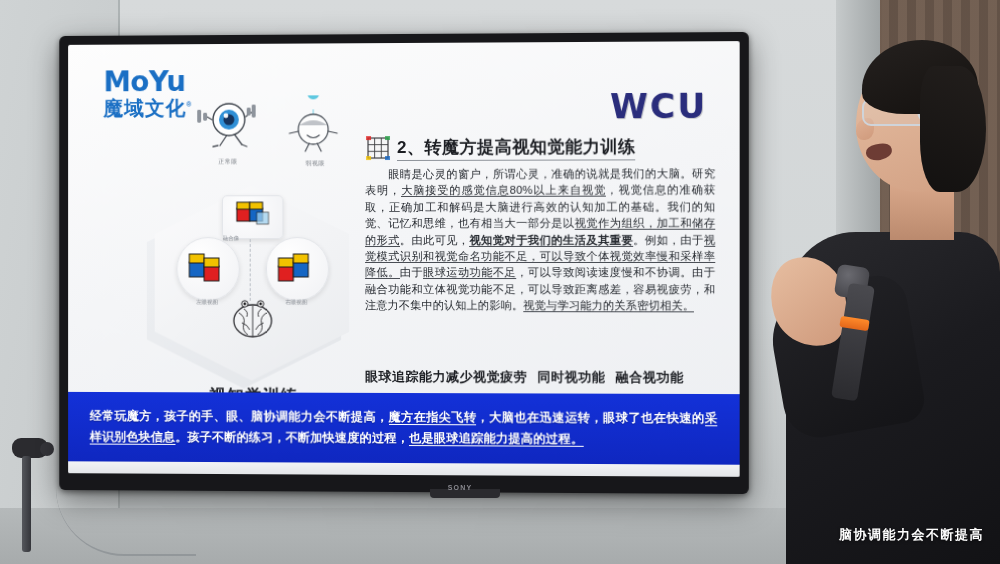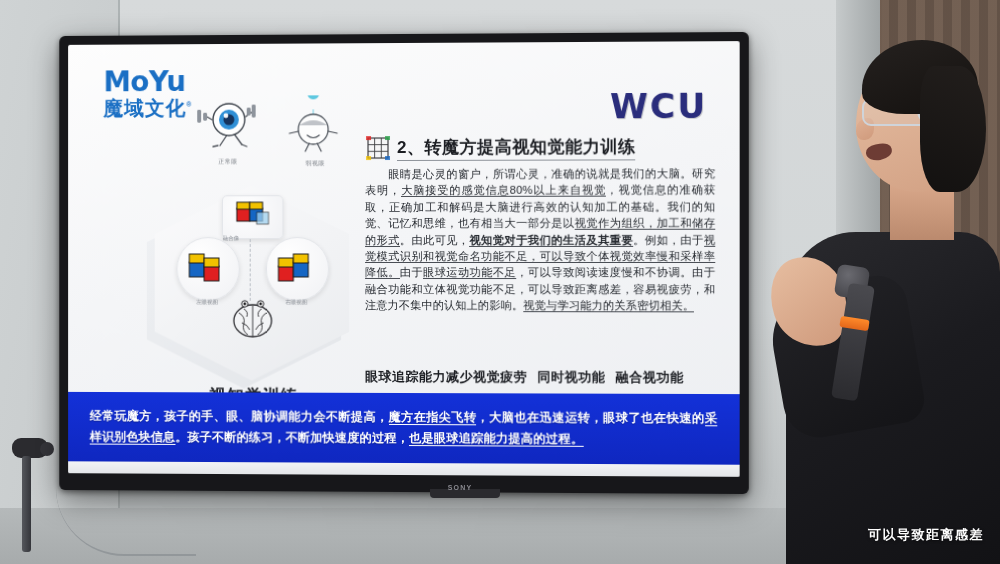--- a/index.html
+++ b/index.html
@@ -349,15 +349,15 @@
     <div class="ear"></div>
     <div class="hair"></div>
     <div class="hair-b"></div>
     <div class="arm"></div>
     <div class="hand"></div>
     <div class="mic-head"></div>
     <div class="mic"></div>
     <div class="mic-ring"></div>
   </div>
 
-  <div class="watermark">可以导致距离感差</div>
+  <div class="watermark">脑协调能力会不断提高</div>
 
 </div>
 
 </body></html>

